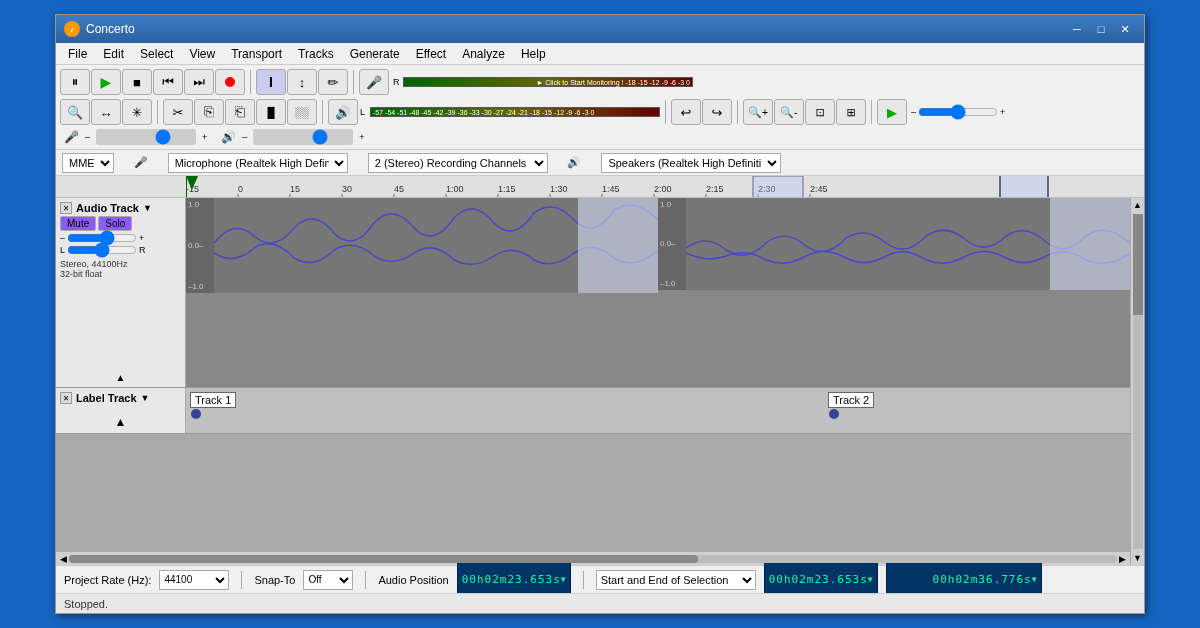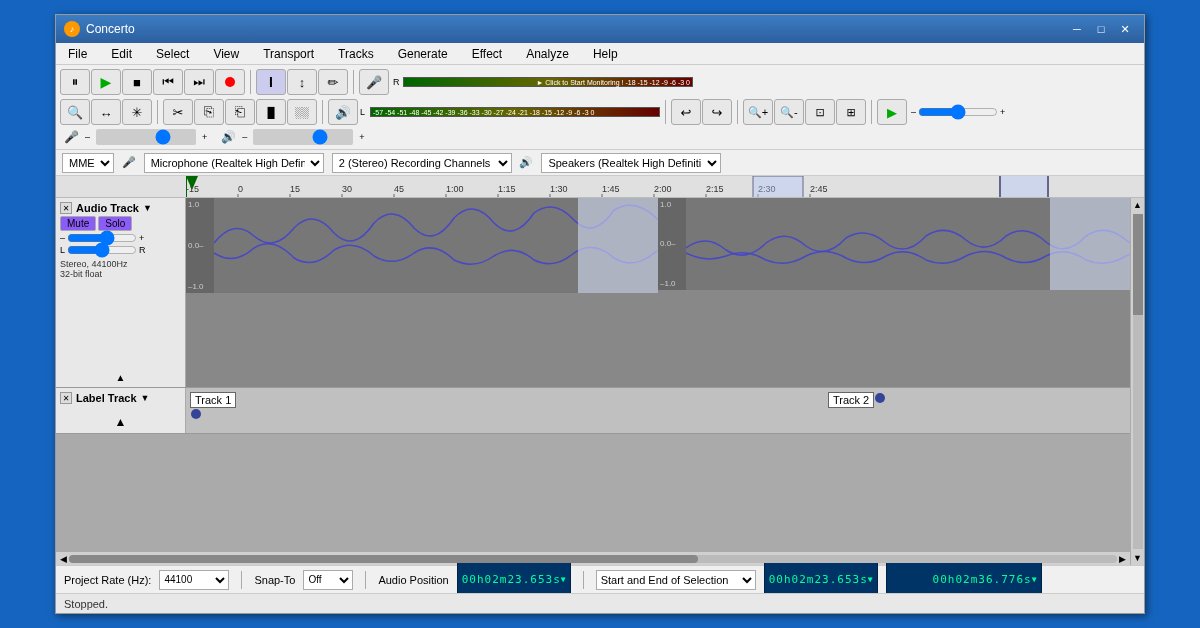--- a/index.html
+++ b/index.html
@@ -70,21 +70,20 @@
     }
 
     .menu-bar {
       background: #f0f0f0;
       border-bottom: 1px solid #ccc;
       height: 22px;
       display: flex;
       align-items: center;
       padding: 0 4px;
       flex-shrink: 0;
-      gap: 8px;
     }
     .menu-item {
       padding: 2px 8px;
       cursor: pointer;
       font-size: 12px;
       color: #000;
     }
 
     .toolbar-area {
       background: #f0f0f0;
@@ -150,21 +149,21 @@
       outline: none;
       border-radius: 2px;
     }
 
     .device-bar {
       background: #f0f0f0;
       border-bottom: 1px solid #ccc;
       height: 26px;
       display: flex;
       align-items: center;
-      gap: 8px;
+      gap: 20px;
       padding: 0 6px;
       flex-shrink: 0;
     }
     .device-select {
       height: 20px;
       font-size: 11px;
       border: 1px solid #aaa;
       background: white;
       padding: 0 2px;
     }
@@ -673,21 +672,21 @@
           </div>
           <div style="margin-top:auto;text-align:center;">▲</div>
         </div>
         <div class="label-track-body">
 
           <div style="position:absolute;left:4px;top:4px;display:flex;flex-direction:column;align-items:flex-start;">
             <div style="background:white;border:1px solid #666;padding:1px 4px;font-size:11px;">Track 1</div>
             <div style="width:10px;height:10px;background:#334499;border-radius:50%;margin-left:1px;margin-top:1px;"></div>
           </div>
 
-          <div style="position:absolute;left:68%;top:4px;display:flex;flex-direction:row;align-items:flex-start;">
+          <div style="position:absolute;left:68%;top:4px;display:flex;flex-direction:column;align-items:flex-start;">
             <div style="background:white;border:1px solid #666;padding:1px 4px;font-size:11px;">Track 2</div>
             <div style="width:10px;height:10px;background:#334499;border-radius:50%;margin-left:1px;margin-top:1px;"></div>
           </div>
         </div>
       </div>
 
       <div style="flex:1;background:#aaa;min-height:30px;"></div>
 
       <div class="scrollbar-h">
         <span class="scrollbar-arrow">◀</span>

